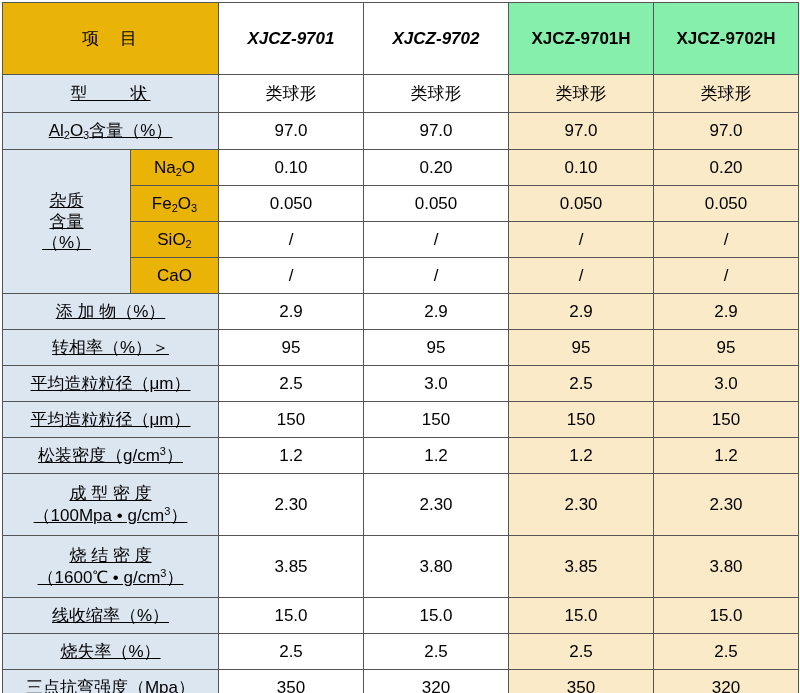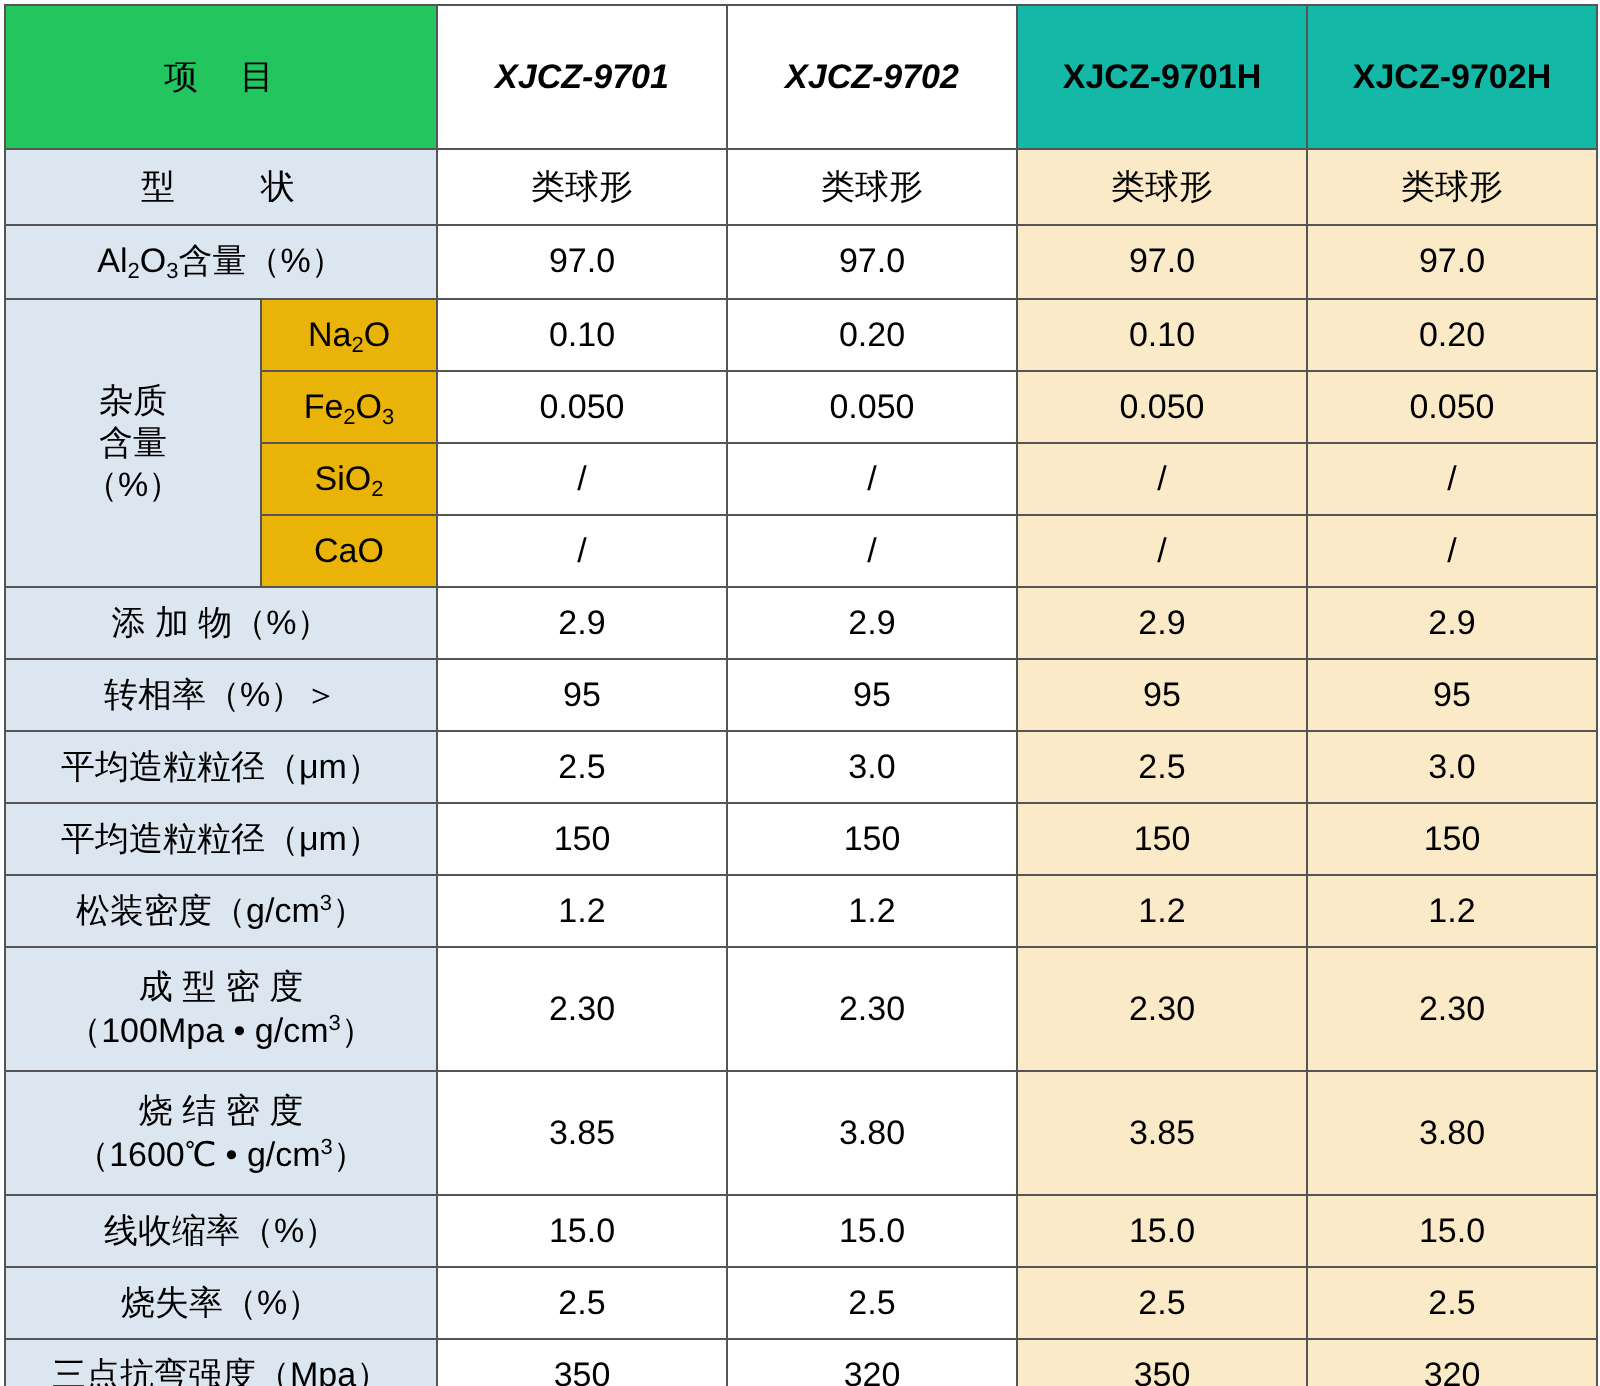--- a/index.html
+++ b/index.html
@@ -36,38 +36,39 @@
   }
   
   col.c-lab1 { width: 128px; }
   col.c-lab2 { width: 88px; }
   col.c-a    { width: 145px; }
   col.c-b    { width: 145px; }
   col.c-c    { width: 145px; }
   col.c-d    { width: 145px; }
 
   .hdr-label {
-    background: #22c55e;
+    background: #eab308;
     font-size: 19px;
     letter-spacing: 2px;
   }
   .hdr-plain {
     background: #ffffff;
     font-size: 21px;
     font-weight: bold;
     font-style: italic;
   }
   .hdr-high {
-    background: #14b8a6;
+    background: #86efac;
     font-size: 21px;
     font-weight: bold;
   }
   .row-label {
     background: #dce6f1;
     font-size: 17px;
+    text-decoration: underline;
   }
   .row-label.sp { letter-spacing: 3px; }
   .sub-label {
     background: #eab308;
     font-size: 16px;
   }
   .val {
     background: #ffffff;
   }
   .val-high {

